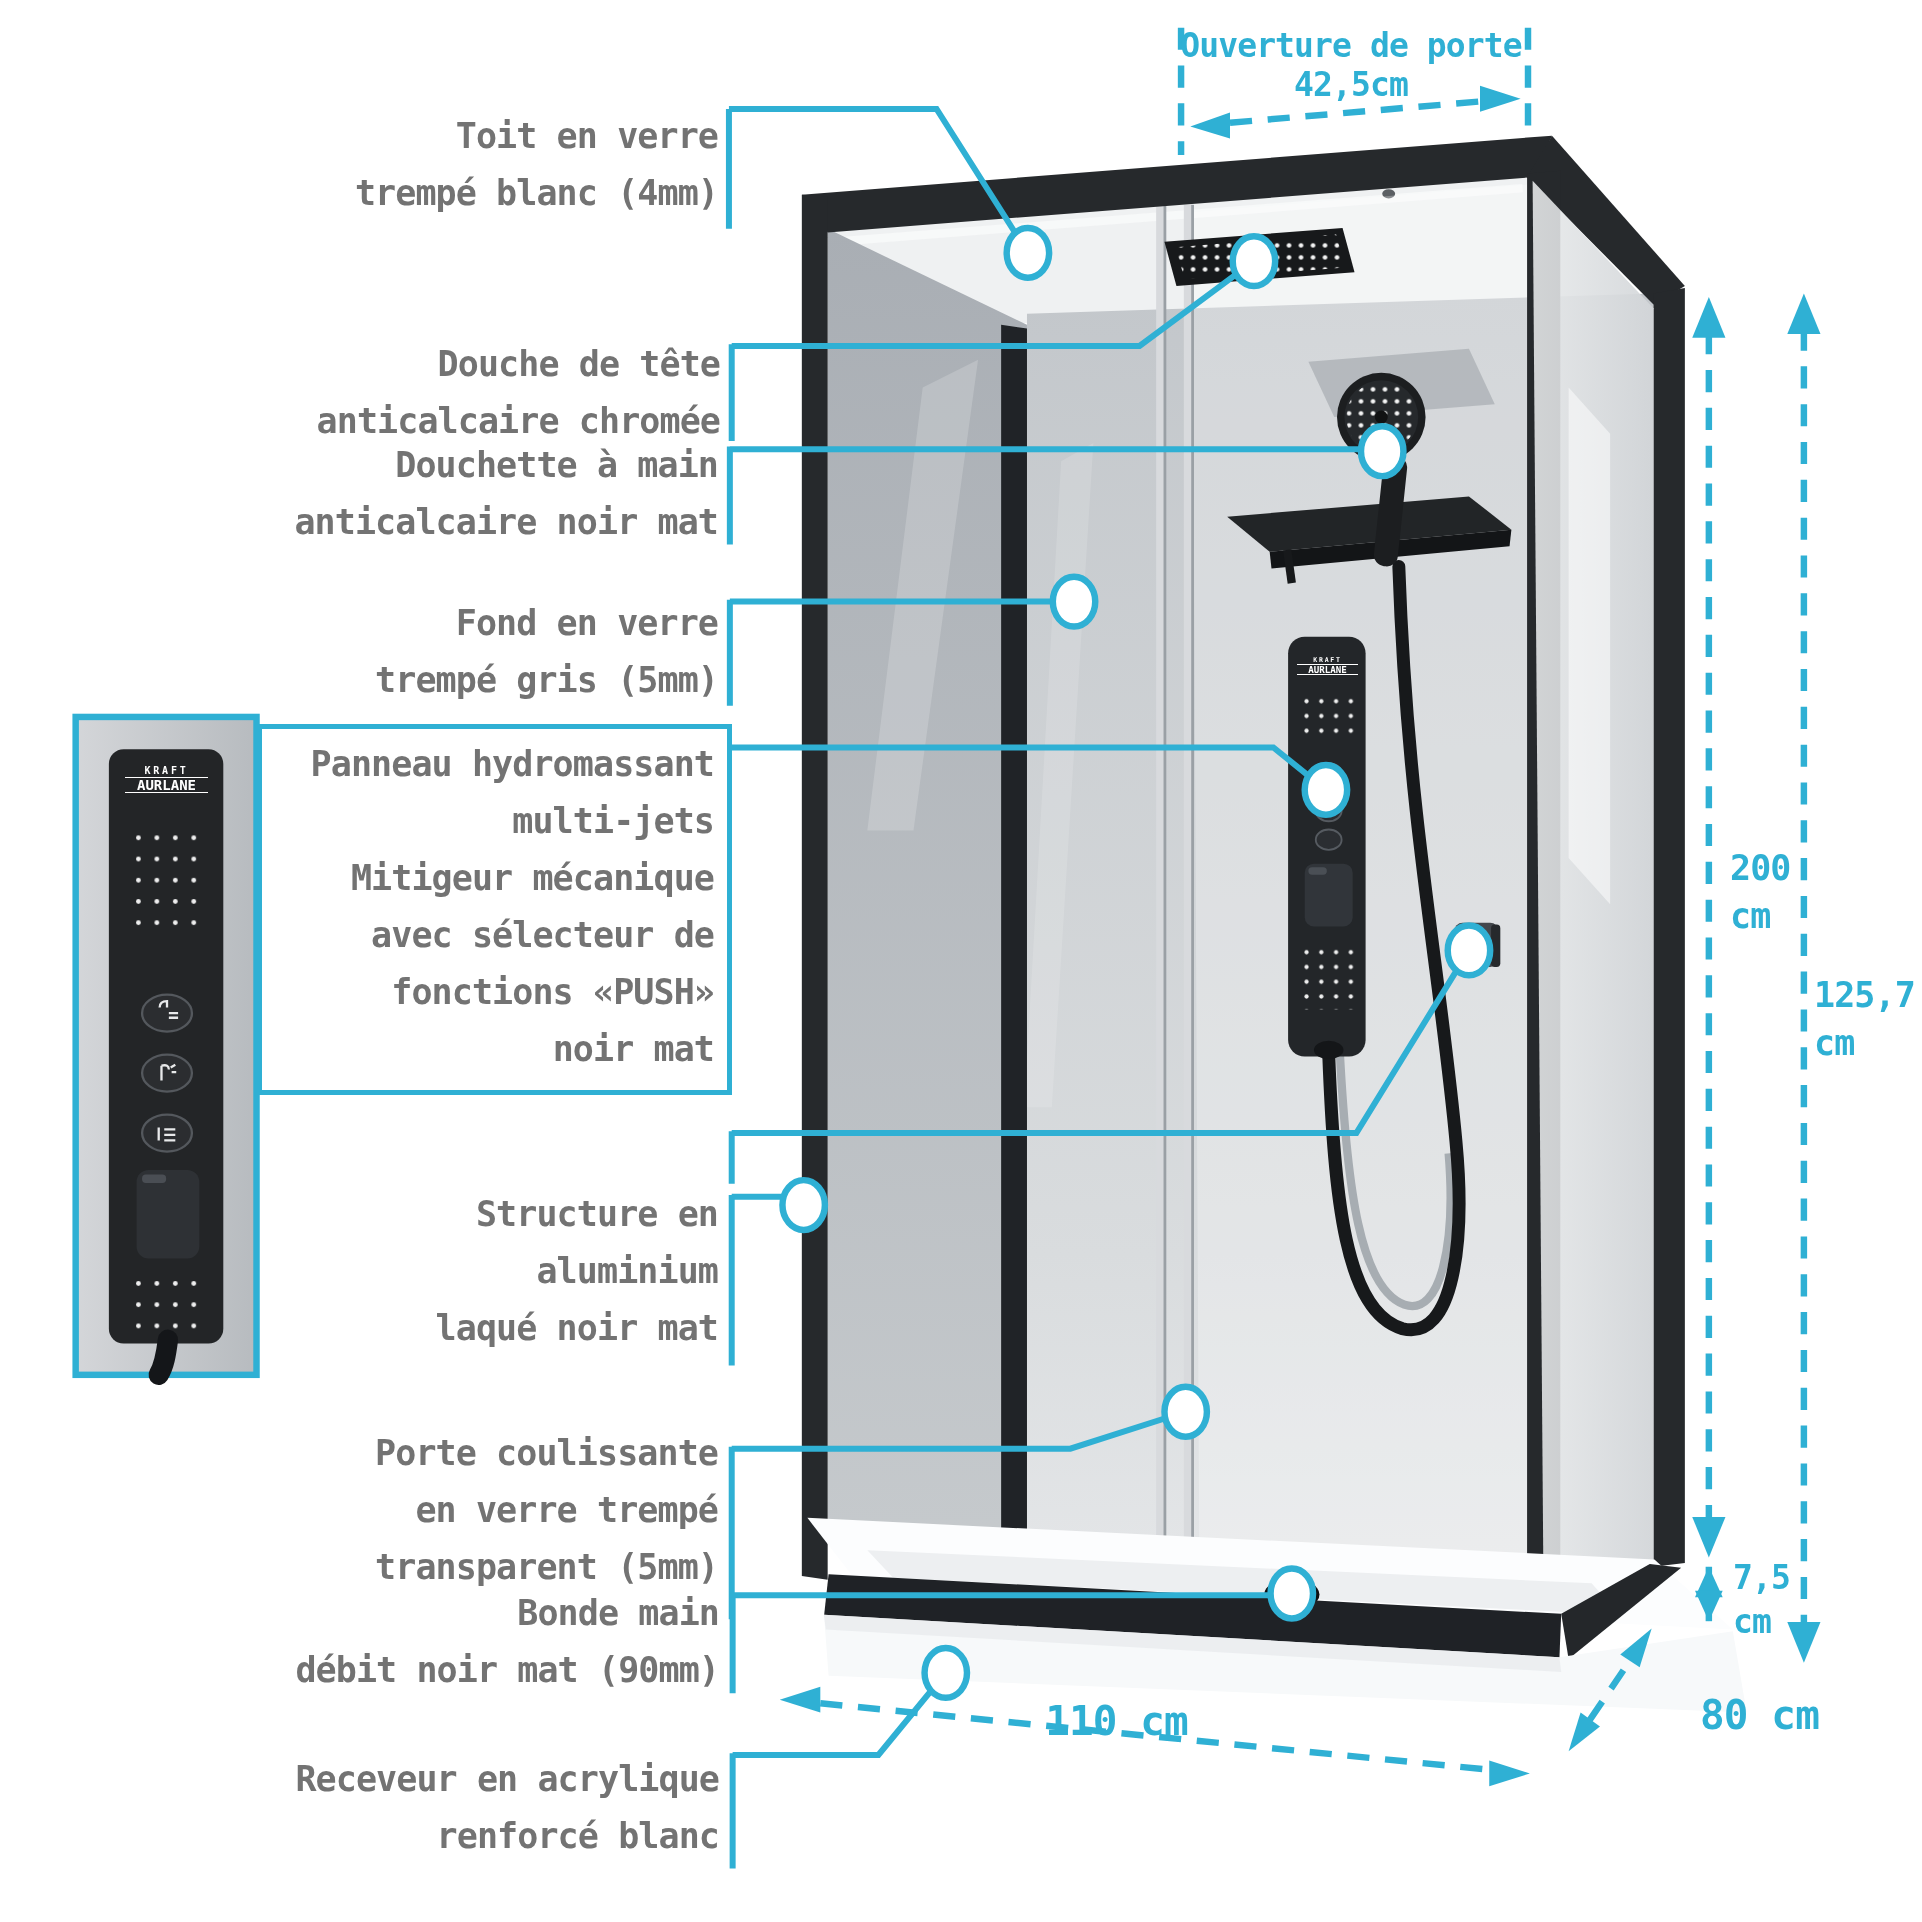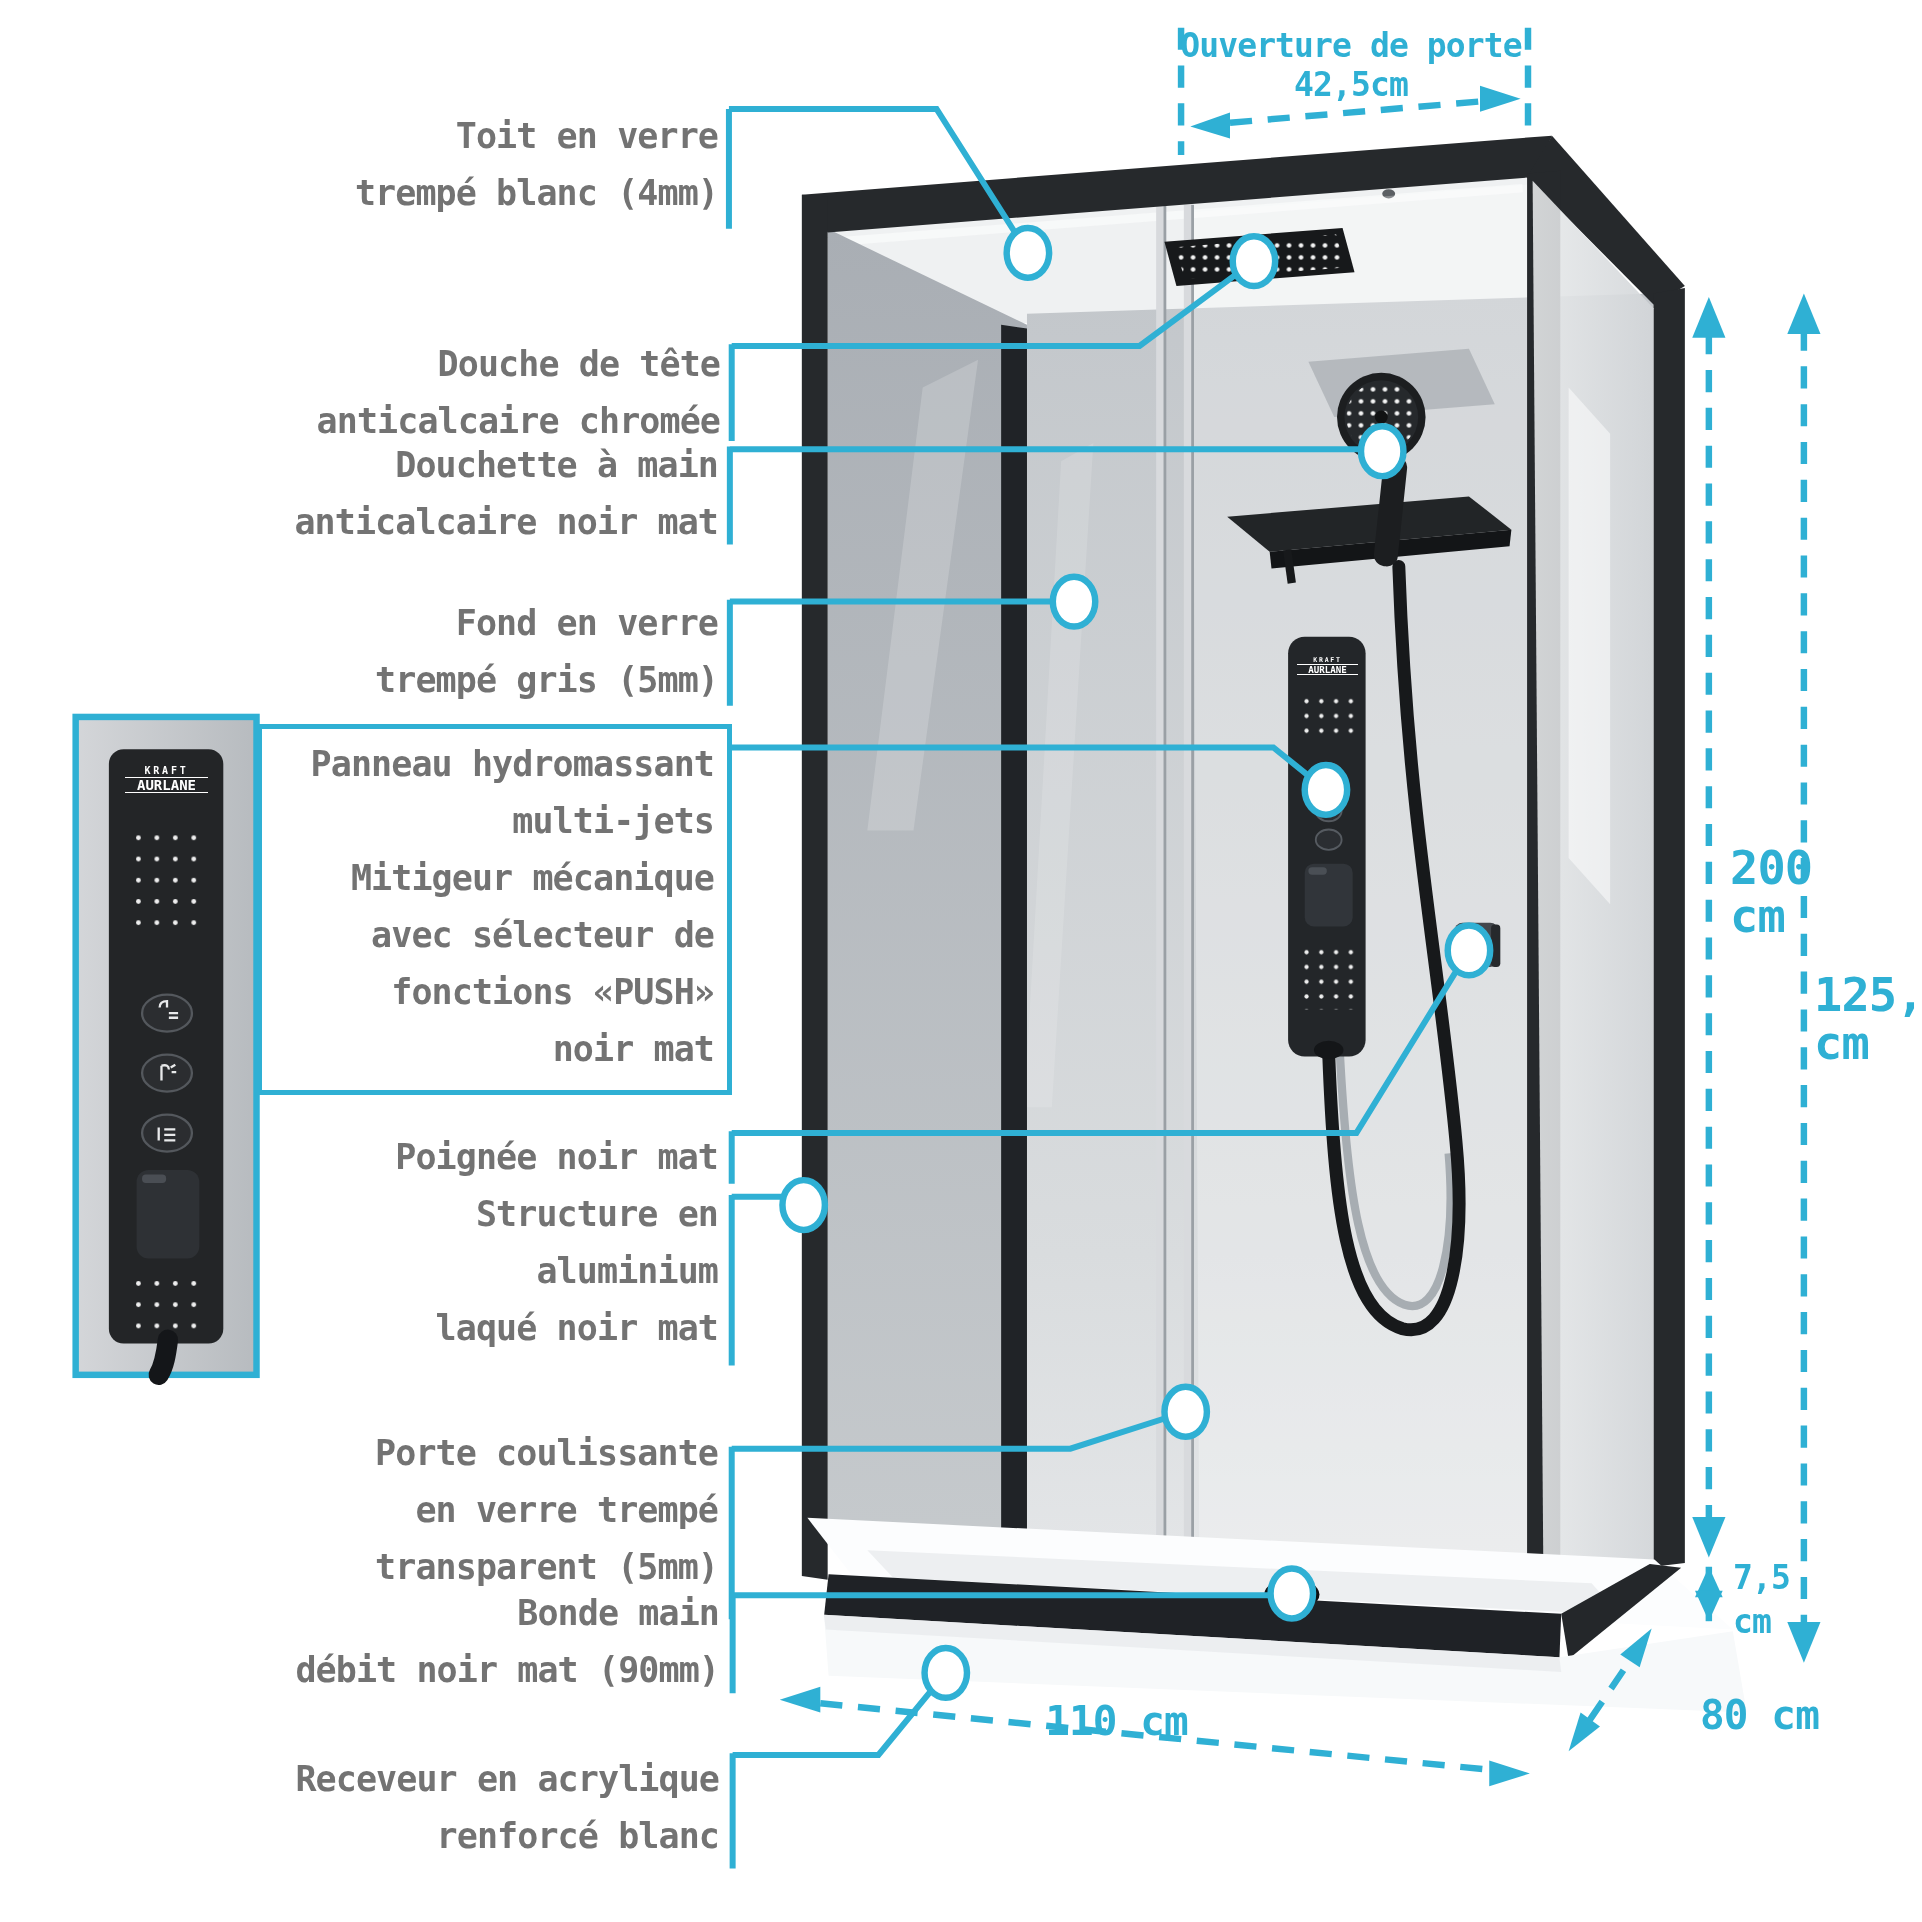--- a/index.html
+++ b/index.html
@@ -1,21 +1,21 @@
 <!DOCTYPE html>
 <html style="font-size:14.8px"><head>
 <meta charset="utf-8">
 <style>
   html,body{margin:0;padding:0;background:#ffffff;}
   #stage{position:relative;width:1922px;height:1922px;background:#ffffff;overflow:hidden;
          font-family:"DejaVu Sans Mono", monospace;}
   #scene{position:absolute;left:0;top:0;width:1922px;height:1922px;}
   .callout{position:absolute;color:#737373;font-weight:bold;font-size:35px;line-height:57px;
            text-align:right;white-space:pre;letter-spacing:-0.9px;}
-  .dim{position:absolute;color:#2fb0d4;font-weight:bold;font-size:47px;line-height:48px;
+  .dim{position:absolute;color:#2fb0d4;font-weight:bold;font-size:35px;line-height:48px;
        letter-spacing:-0.9px;white-space:pre;}
   .dim.center{text-align:center;}
   .panel-box{position:absolute;left:257px;top:724px;width:475px;height:371px;
              border:5.5px solid #2fb0d4;box-sizing:border-box;text-decoration:underline;}
   .panel-box .callout{position:absolute;right:13px;top:7.4px;}
   .logo{position:absolute;color:#ffffff;font-weight:bold;text-align:center;line-height:1.05;}
   .logo .glyphs{display:block;font-size:10px;letter-spacing:2.8px;}
   .logo .word{display:block;font-size:14px;border-top:0.9px solid #fff;border-bottom:0.9px solid #fff;padding:0 1.8px;}
   .logo.small .glyphs{font-size:6.5px;letter-spacing:1.8px;}
   .logo.small .word{font-size:9.2px;}
@@ -233,21 +233,20 @@
 
   <div class="panel-box">
     <div class="callout"><span>Panneau hydromassant</span>
 <span>multi-jets</span>
 <span>Mitigeur mécanique</span>
 <span>avec sélecteur de</span>
 <span>fonctions «PUSH»</span>
 <span>noir mat</span></div>
   </div>
 
-  <div class="callout" style="right:1204px;top:1129px;"><span>Poignée noir mat</span></div>
 
   <div class="callout" style="right:1204px;top:1186px;"><span>Structure en</span>
 <span>aluminium</span>
 <span>laqué noir mat</span></div>
 
   <div class="callout" style="right:1204px;top:1425px;"><span>Porte coulissante</span>
 <span>en verre trempé</span>
 <span>transparent (5mm)</span></div>
 
   <div class="callout" style="right:1203px;top:1585px;"><span>Bonde main</span>

